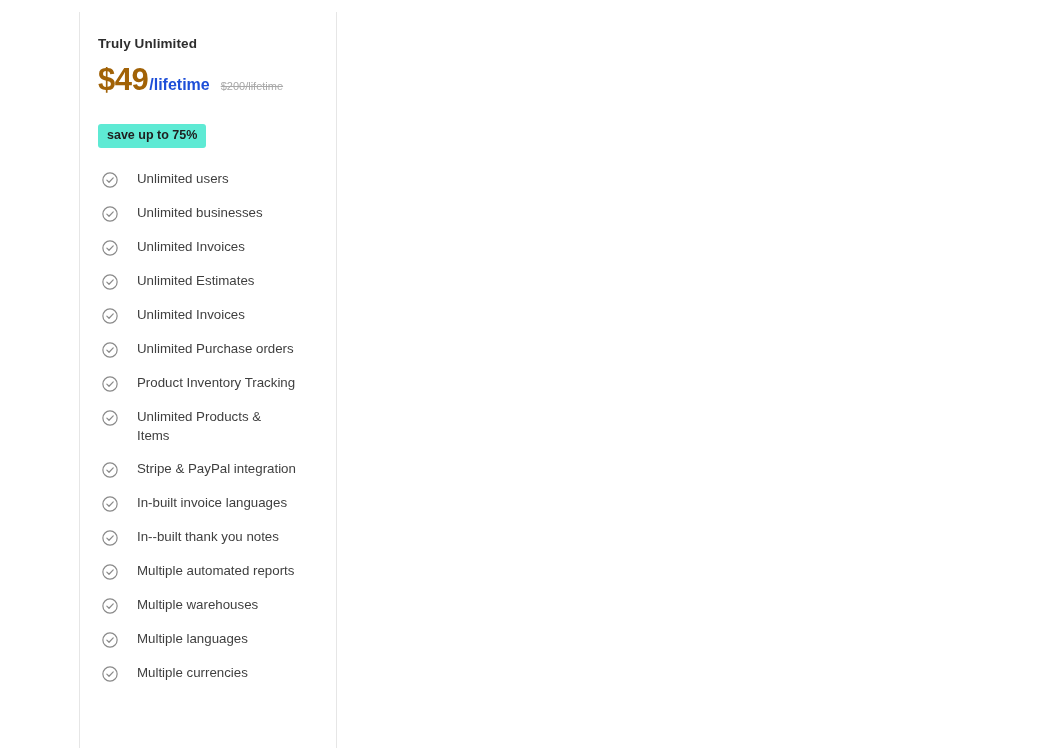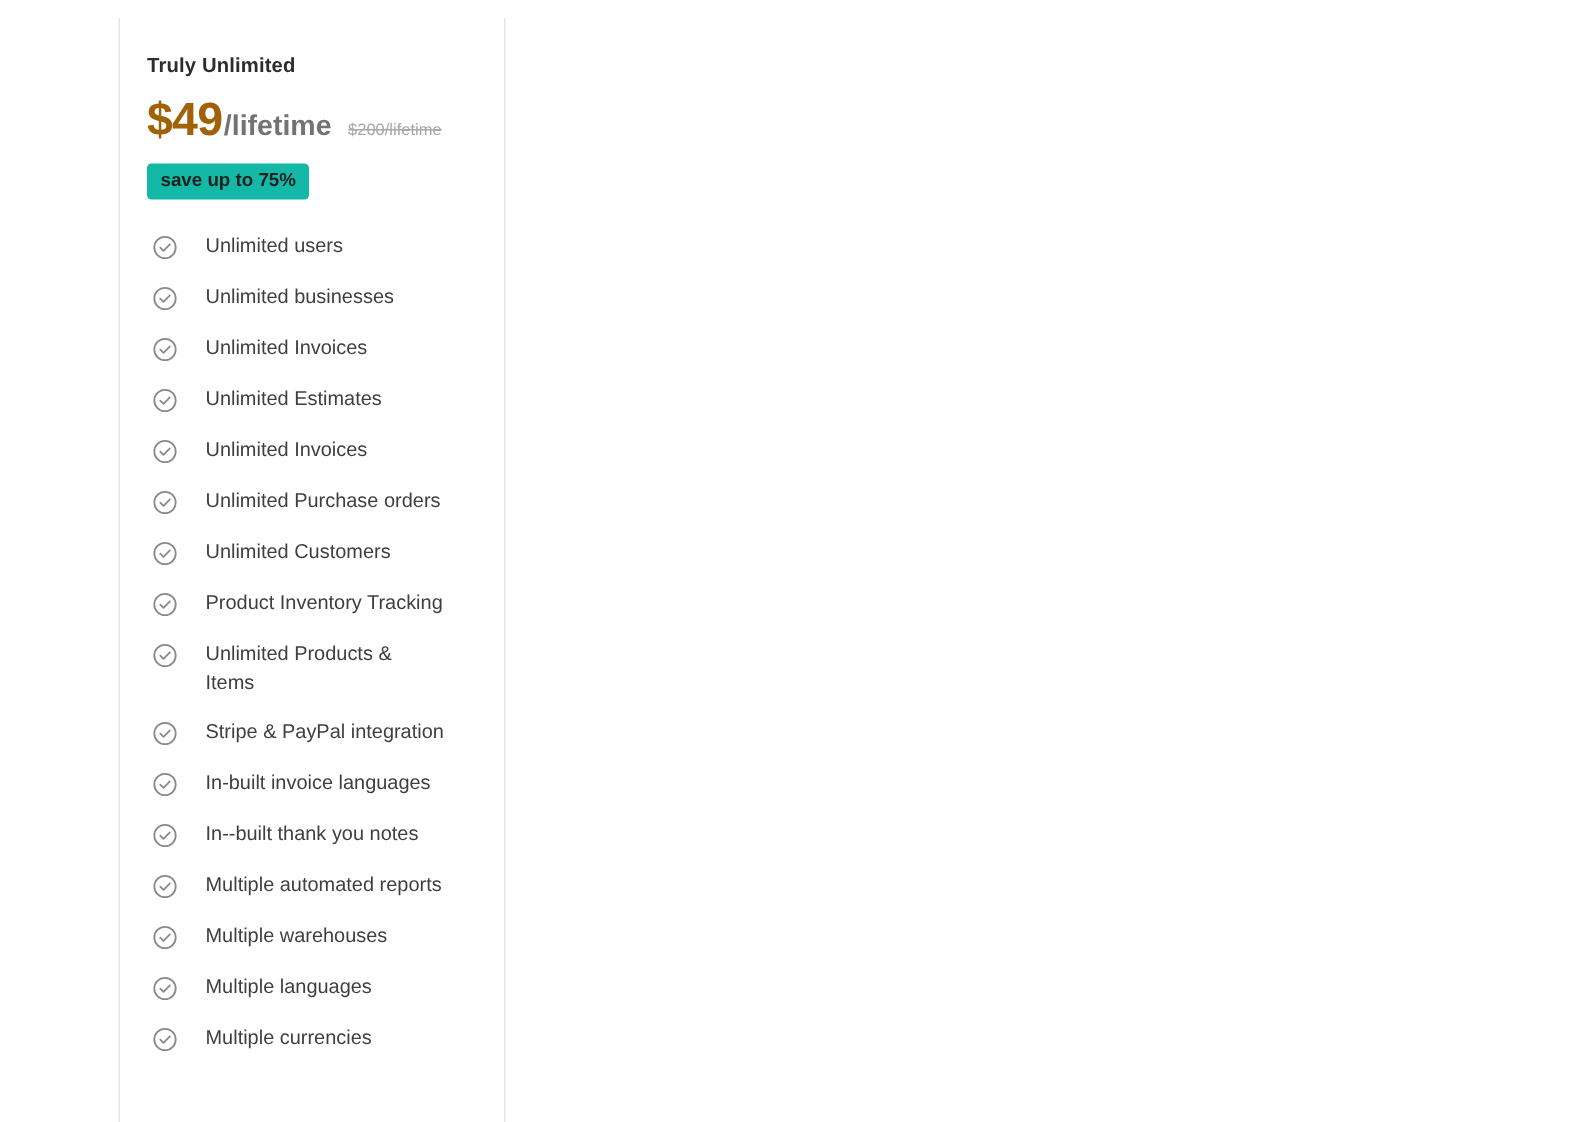--- a/index.html
+++ b/index.html
@@ -51,38 +51,38 @@
 
   .price-current {
     font-size: 31px;
     font-weight: bold;
     color: #a16207;
     letter-spacing: -0.5px;
     line-height: 1;
   }
 
   .price-period {
-    font-size: 19px;
-    font-weight: bold;
-    color: #737373;
+    font-size: 16px;
+    font-weight: bold;
+    color: #1d4ed8;
     margin-left: 1px;
   }
 
   .price-old {
     font-size: 11px;
     color: #a8a8a8;
     text-decoration: line-through;
     margin-left: 11px;
     font-weight: normal;
   }
 
   .save-badge {
     display: inline-block;
-    margin-top: 13px;
-    background: #14b8a6;
+    margin-top: 29px;
+    background: #5eead4;
     color: #1f1f1f;
     font-size: 12.5px;
     font-weight: bold;
     padding: 5px 9px 6px 9px;
     border-radius: 3px;
     line-height: 1;
   }
 
   .feature-list {
     list-style: none;
@@ -187,29 +187,20 @@
       <li class="feature-item">
         <span class="check-icon">
           <svg viewBox="0 0 24 24" width="18" height="18" fill="none" stroke="currentColor" stroke-width="1.6" stroke-linecap="round" stroke-linejoin="round">
               <circle cx="12" cy="12" r="9.5"></circle>
               <polyline points="7.8,12.2 10.7,15 16.3,9.2"></polyline>
             </svg>
         </span>
         <span class="feature-label">Unlimited Purchase orders</span>
       </li>
 
-      <li class="feature-item">
-        <span class="check-icon">
-          <svg viewBox="0 0 24 24" width="18" height="18" fill="none" stroke="currentColor" stroke-width="1.6" stroke-linecap="round" stroke-linejoin="round">
-              <circle cx="12" cy="12" r="9.5"></circle>
-              <polyline points="7.8,12.2 10.7,15 16.3,9.2"></polyline>
-            </svg>
-        </span>
-        <span class="feature-label">Unlimited Customers</span>
-      </li>
 
       <li class="feature-item">
         <span class="check-icon">
           <svg viewBox="0 0 24 24" width="18" height="18" fill="none" stroke="currentColor" stroke-width="1.6" stroke-linecap="round" stroke-linejoin="round">
               <circle cx="12" cy="12" r="9.5"></circle>
               <polyline points="7.8,12.2 10.7,15 16.3,9.2"></polyline>
             </svg>
         </span>
         <span class="feature-label">Product Inventory Tracking</span>
       </li>

